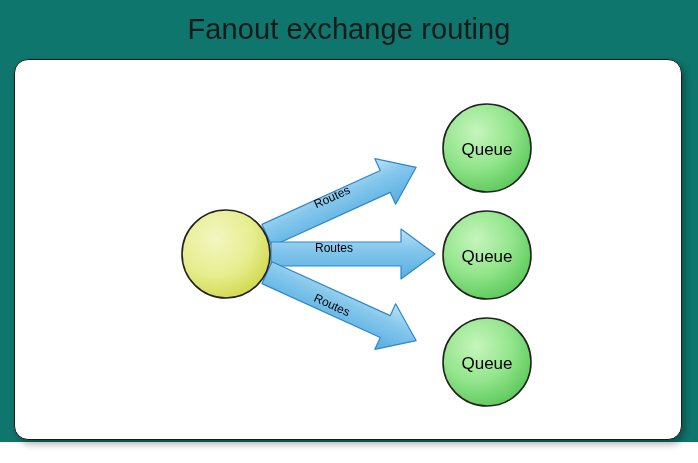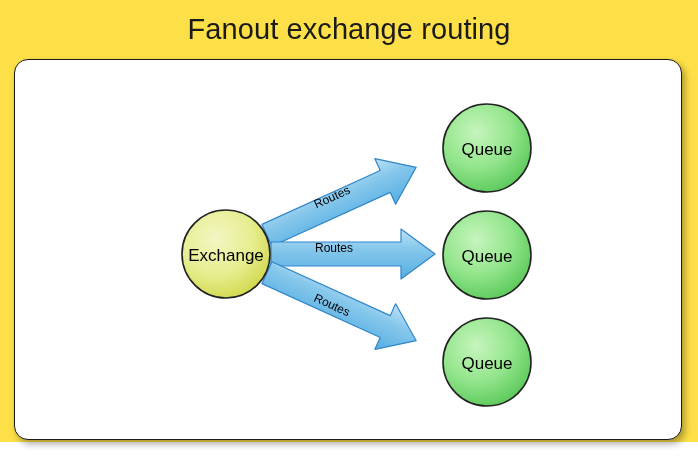--- a/index.html
+++ b/index.html
@@ -11,21 +11,21 @@
     width: 698px;
     height: 463px;
     overflow: hidden;
     font-family: "Liberation Sans", sans-serif;
     -webkit-font-smoothing: antialiased;
   }
   .page {
     position: relative;
     width: 698px;
     height: 442px;
-    background: #fde047;
+    background: #0f766e;
     text-decoration: underline;
   }
   .title {
     position: absolute;
     left: 0;
     top: 13px;
     width: 698px;
     text-align: center;
     font-size: 29px;
     font-weight: 400;
@@ -124,21 +124,20 @@
       <circle cx="487" cy="255" r="44" fill="url(#gradQueue)" stroke="#222222" stroke-width="1.6"></circle>
     </g>
     <g>
       <circle cx="487" cy="362" r="44" fill="url(#gradQueue)" stroke="#222222" stroke-width="1.6"></circle>
     </g>
     <g>
       <circle cx="226" cy="254" r="44" fill="url(#gradExchange)" stroke="#222222" stroke-width="1.6"></circle>
     </g>
   </svg>
 
-  <div class="node-label" style="left:166px; top:246px; width:120px;">Exchange</div>
   <div class="node-label" style="left:427px; top:140px; width:120px;">Queue</div>
   <div class="node-label" style="left:427px; top:247px; width:120px;">Queue</div>
   <div class="node-label" style="left:427px; top:354px; width:120px;">Queue</div>
 
   <div class="edge-label" style="left:332px; top:197px; transform:translate(-50%,-50%) rotate(-24.5deg);">Routes</div>
   <div class="edge-label" style="left:334px; top:248px; transform:translate(-50%,-50%) rotate(0deg);">Routes</div>
   <div class="edge-label" style="left:332px; top:305px; transform:translate(-50%,-50%) rotate(24.5deg);">Routes</div>
 
 </div>
 

